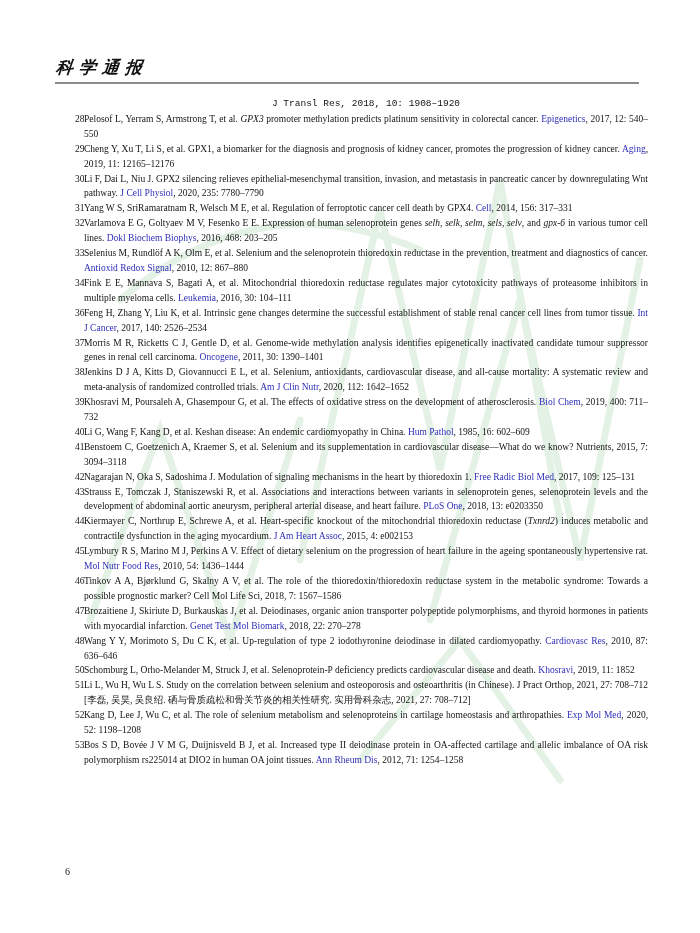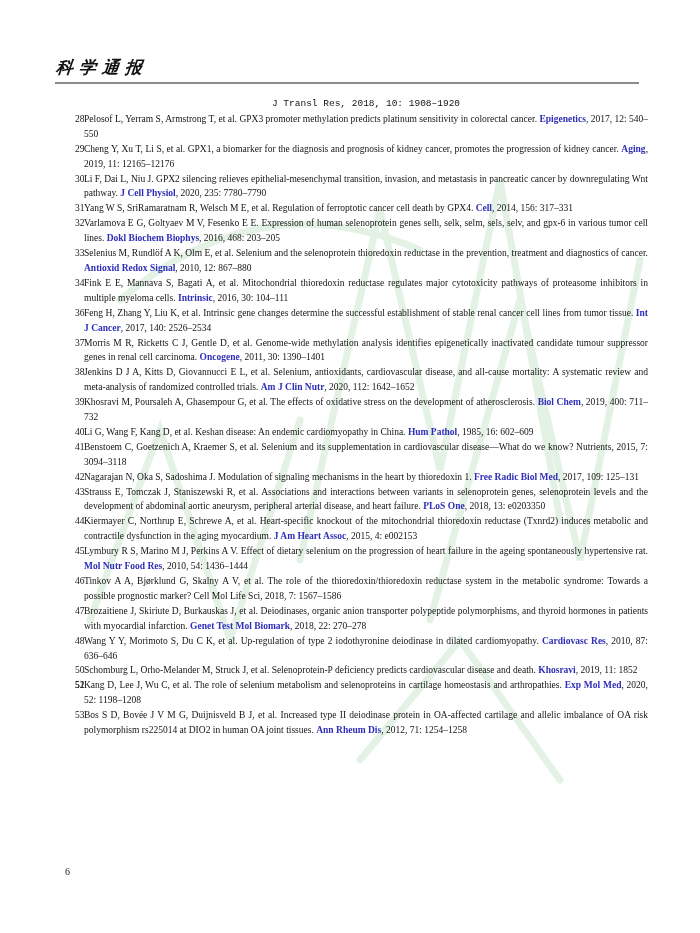--- a/index.html
+++ b/index.html
@@ -32,22 +32,22 @@
   }
   .content {
     position: absolute; left: 63px; top: 97px; width: 585px;
     font-size: 9.5px; line-height: 14.9px;
     text-align: justify;
     z-index: 1;
   }
   .cont-line { padding-left: 21px; text-align: center; font-family: Liberation Mono, monospace; }
   .ref-item { position: relative; padding-left: 21px; }
   .ref-num { position: absolute; left: 0; top: 0; margin-left: 12px; }
-  .lnk { color: var(--link-color, #2e2eb8); cursor: pointer; font-weight: bold; }
-  .it { }
+  .lnk { color: var(--link-color, #2e2eb8); cursor: pointer; }
+  .it { font-style: italic; }
   .page-footer {
     position: absolute; left: 65px; top: 866px;
     font-size: 10px; z-index: 1;
   }
 </style>
 </head>
 <body>
 
 <div class="page">
 
@@ -66,36 +66,36 @@
 
   <div class="content">
     <div class="cont-line">J Transl Res, 2018, 10: 1908–1920</div>
     <div id="refs">
         <div class="ref-item"><span class="ref-num">28</span><span>Pelosof L, Yerram S, Armstrong T, et al. </span><span class="it">GPX3</span><span> promoter methylation predicts platinum sensitivity in colorectal cancer. </span><span class="lnk">Epigenetics</span><span>, 2017, 12: 540–550</span></div>
         <div class="ref-item"><span class="ref-num">29</span><span>Cheng Y, Xu T, Li S, et al. GPX1, a biomarker for the diagnosis and prognosis of kidney cancer, promotes the progression of kidney cancer. </span><span class="lnk">Aging</span><span>, 2019, 11: 12165–12176</span></div>
         <div class="ref-item"><span class="ref-num">30</span><span>Li F, Dai L, Niu J. GPX2 silencing relieves epithelial-mesenchymal transition, invasion, and metastasis in pancreatic cancer by downregulating Wnt pathway. </span><span class="lnk">J Cell Physiol</span><span>, 2020, 235: 7780–7790</span></div>
         <div class="ref-item"><span class="ref-num">31</span><span>Yang W S, SriRamaratnam R, Welsch M E, et al. Regulation of ferroptotic cancer cell death by GPX4. </span><span class="lnk">Cell</span><span>, 2014, 156: 317–331</span></div>
         <div class="ref-item"><span class="ref-num">32</span><span>Varlamova E G, Goltyaev M V, Fesenko E E. Expression of human selenoprotein genes </span><span class="it">selh</span><span>, </span><span class="it">selk</span><span>, </span><span class="it">selm</span><span>, </span><span class="it">sels</span><span>, </span><span class="it">selv</span><span>, and </span><span class="it">gpx-6</span><span> in various tumor cell lines. </span><span class="lnk">Dokl Biochem Biophys</span><span>, 2016, 468: 203–205</span></div>
         <div class="ref-item"><span class="ref-num">33</span><span>Selenius M, Rundlöf A K, Olm E, et al. Selenium and the selenoprotein thioredoxin reductase in the prevention, treatment and diagnostics of cancer. </span><span class="lnk">Antioxid Redox Signal</span><span>, 2010, 12: 867–880</span></div>
-        <div class="ref-item"><span class="ref-num">34</span><span>Fink E E, Mannava S, Bagati A, et al. Mitochondrial thioredoxin reductase regulates major cytotoxicity pathways of proteasome inhibitors in multiple myeloma cells. </span><span class="lnk">Intrinsic</span><span>, 2016, 30: 104–111</span></div>
+        <div class="ref-item"><span class="ref-num">34</span><span>Fink E E, Mannava S, Bagati A, et al. Mitochondrial thioredoxin reductase regulates major cytotoxicity pathways of proteasome inhibitors in multiple myeloma cells. </span><span class="lnk">Leukemia</span><span>, 2016, 30: 104–111</span></div>
         <div class="ref-item"><span class="ref-num">36</span><span>Feng H, Zhang Y, Liu K, et al. Intrinsic gene changes determine the successful establishment of stable renal cancer cell lines from tumor tissue. </span><span class="lnk">Int J Cancer</span><span>, 2017, 140: 2526–2534</span></div>
         <div class="ref-item"><span class="ref-num">37</span><span>Morris M R, Ricketts C J, Gentle D, et al. Genome-wide methylation analysis identifies epigenetically inactivated candidate tumour suppressor genes in renal cell carcinoma. </span><span class="lnk">Oncogene</span><span>, 2011, 30: 1390–1401</span></div>
         <div class="ref-item"><span class="ref-num">38</span><span>Jenkins D J A, Kitts D, Giovannucci E L, et al. Selenium, antioxidants, cardiovascular disease, and all-cause mortality: A systematic review and meta-analysis of randomized controlled trials. </span><span class="lnk">Am J Clin Nutr</span><span>, 2020, 112: 1642–1652</span></div>
         <div class="ref-item"><span class="ref-num">39</span><span>Khosravi M, Poursaleh A, Ghasempour G, et al. The effects of oxidative stress on the development of atherosclerosis. </span><span class="lnk">Biol Chem</span><span>, 2019, 400: 711–732</span></div>
         <div class="ref-item"><span class="ref-num">40</span><span>Li G, Wang F, Kang D, et al. Keshan disease: An endemic cardiomyopathy in China. </span><span class="lnk">Hum Pathol</span><span>, 1985, 16: 602–609</span></div>
         <div class="ref-item"><span class="ref-num">41</span><span>Benstoem C, Goetzenich A, Kraemer S, et al. Selenium and its supplementation in cardiovascular disease—What do we know? Nutrients, 2015, 7: 3094–3118</span></div>
         <div class="ref-item"><span class="ref-num">42</span><span>Nagarajan N, Oka S, Sadoshima J. Modulation of signaling mechanisms in the heart by thioredoxin 1. </span><span class="lnk">Free Radic Biol Med</span><span>, 2017, 109: 125–131</span></div>
         <div class="ref-item"><span class="ref-num">43</span><span>Strauss E, Tomczak J, Staniszewski R, et al. Associations and interactions between variants in selenoprotein genes, selenoprotein levels and the development of abdominal aortic aneurysm, peripheral arterial disease, and heart failure. </span><span class="lnk">PLoS One</span><span>, 2018, 13: e0203350</span></div>
         <div class="ref-item"><span class="ref-num">44</span><span>Kiermayer C, Northrup E, Schrewe A, et al. Heart-specific knockout of the mitochondrial thioredoxin reductase (</span><span class="it">Txnrd2</span><span>) induces metabolic and contractile dysfunction in the aging myocardium. </span><span class="lnk">J Am Heart Assoc</span><span>, 2015, 4: e002153</span></div>
         <div class="ref-item"><span class="ref-num">45</span><span>Lymbury R S, Marino M J, Perkins A V. Effect of dietary selenium on the progression of heart failure in the ageing spontaneously hypertensive rat. </span><span class="lnk">Mol Nutr Food Res</span><span>, 2010, 54: 1436–1444</span></div>
         <div class="ref-item"><span class="ref-num">46</span><span>Tinkov A A, Bjørklund G, Skalny A V, et al. The role of the thioredoxin/thioredoxin reductase system in the metabolic syndrome: Towards a possible prognostic marker? Cell Mol Life Sci, 2018, 7: 1567–1586</span></div>
         <div class="ref-item"><span class="ref-num">47</span><span>Brozaitiene J, Skiriute D, Burkauskas J, et al. Deiodinases, organic anion transporter polypeptide polymorphisms, and thyroid hormones in patients with myocardial infarction. </span><span class="lnk">Genet Test Mol Biomark</span><span>, 2018, 22: 270–278</span></div>
         <div class="ref-item"><span class="ref-num">48</span><span>Wang Y Y, Morimoto S, Du C K, et al. Up-regulation of type 2 iodothyronine deiodinase in dilated cardiomyopathy. </span><span class="lnk">Cardiovasc Res</span><span>, 2010, 87: 636–646</span></div>
         <div class="ref-item"><span class="ref-num">50</span><span>Schomburg L, Orho-Melander M, Struck J, et al. Selenoprotein-P deficiency predicts cardiovascular disease and death. </span><span class="lnk">Khosravi</span><span>, 2019, 11: 1852</span></div>
-        <div class="ref-item"><span class="ref-num">51</span></div>
+        <div class="ref-item"><span class="ref-num">51</span><span>Li L, Wu H, Wu L S. Study on the correlation between selenium and osteoporosis and osteoarthritis (in Chinese). J Pract Orthop, 2021, 27: 708–712 [李磊, 吴昊, 吴良绍. 硒与骨质疏松和骨关节炎的相关性研究. 实用骨科杂志, 2021, 27: 708–712]</span></div>
         <div class="ref-item"><span class="ref-num">52</span><span>Kang D, Lee J, Wu C, et al. The role of selenium metabolism and selenoproteins in cartilage homeostasis and arthropathies. </span><span class="lnk">Exp Mol Med</span><span>, 2020, 52: 1198–1208</span></div>
         <div class="ref-item"><span class="ref-num">53</span><span>Bos S D, Bovée J V M G, Duijnisveld B J, et al. Increased type II deiodinase protein in OA-affected cartilage and allelic imbalance of OA risk polymorphism rs225014 at DIO2 in human OA joint tissues. </span><span class="lnk">Ann Rheum Dis</span><span>, 2012, 71: 1254–1258</span></div>
       </div>
   </div>
 
   <div class="page-footer">
     <span>6</span>
   </div>
 
 </div>

